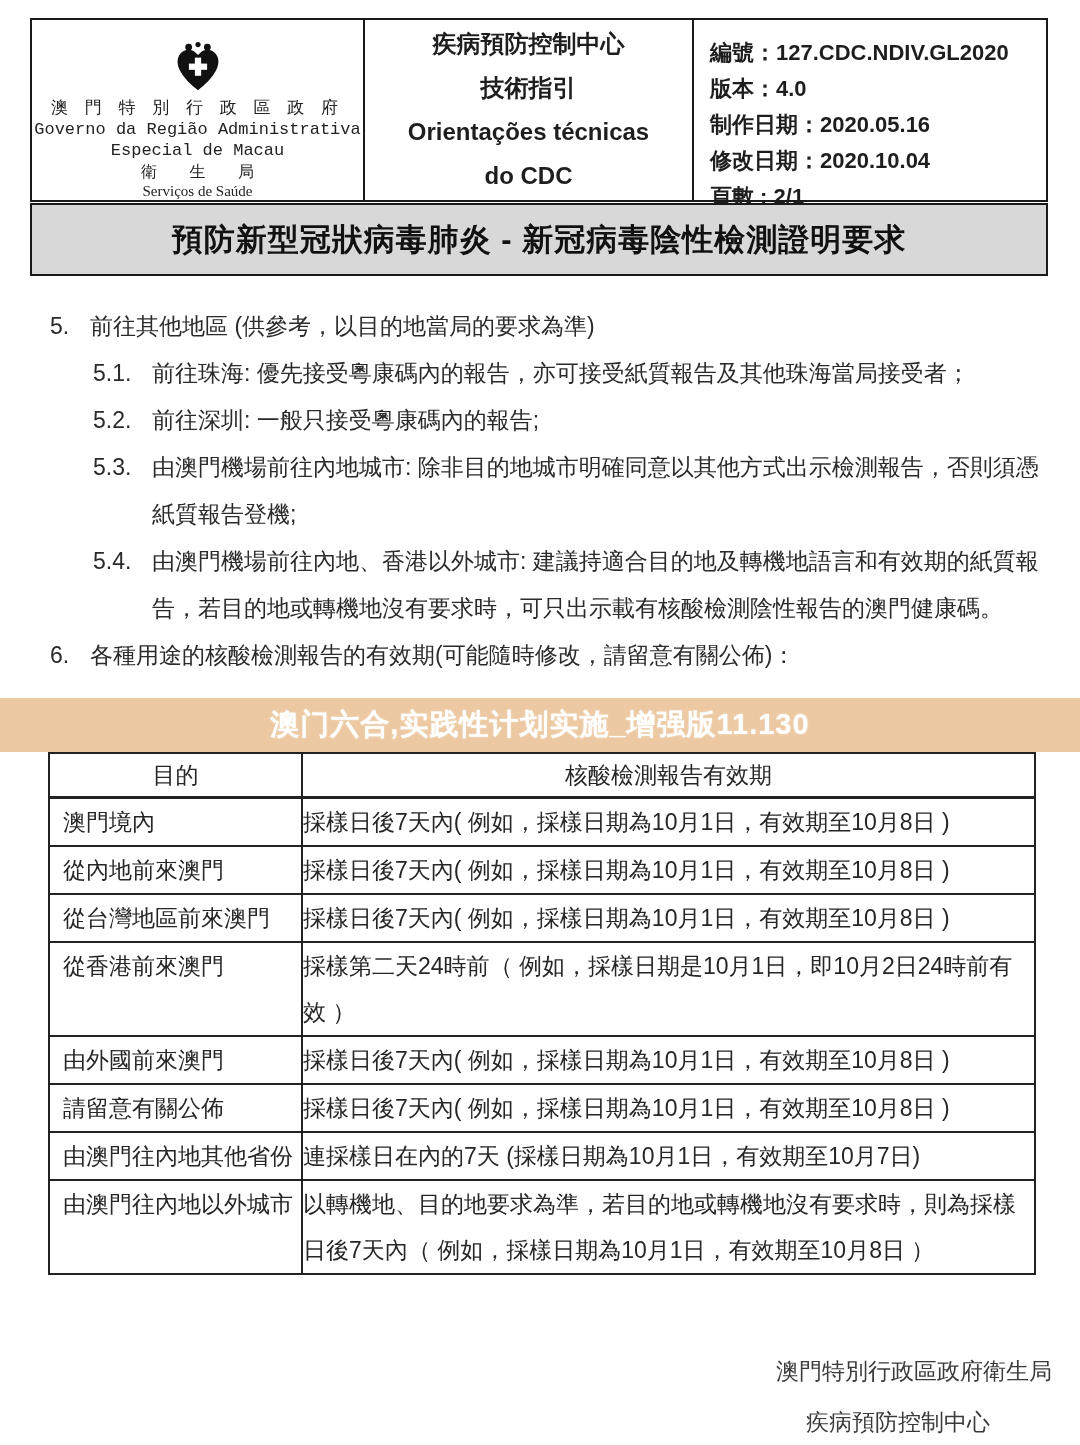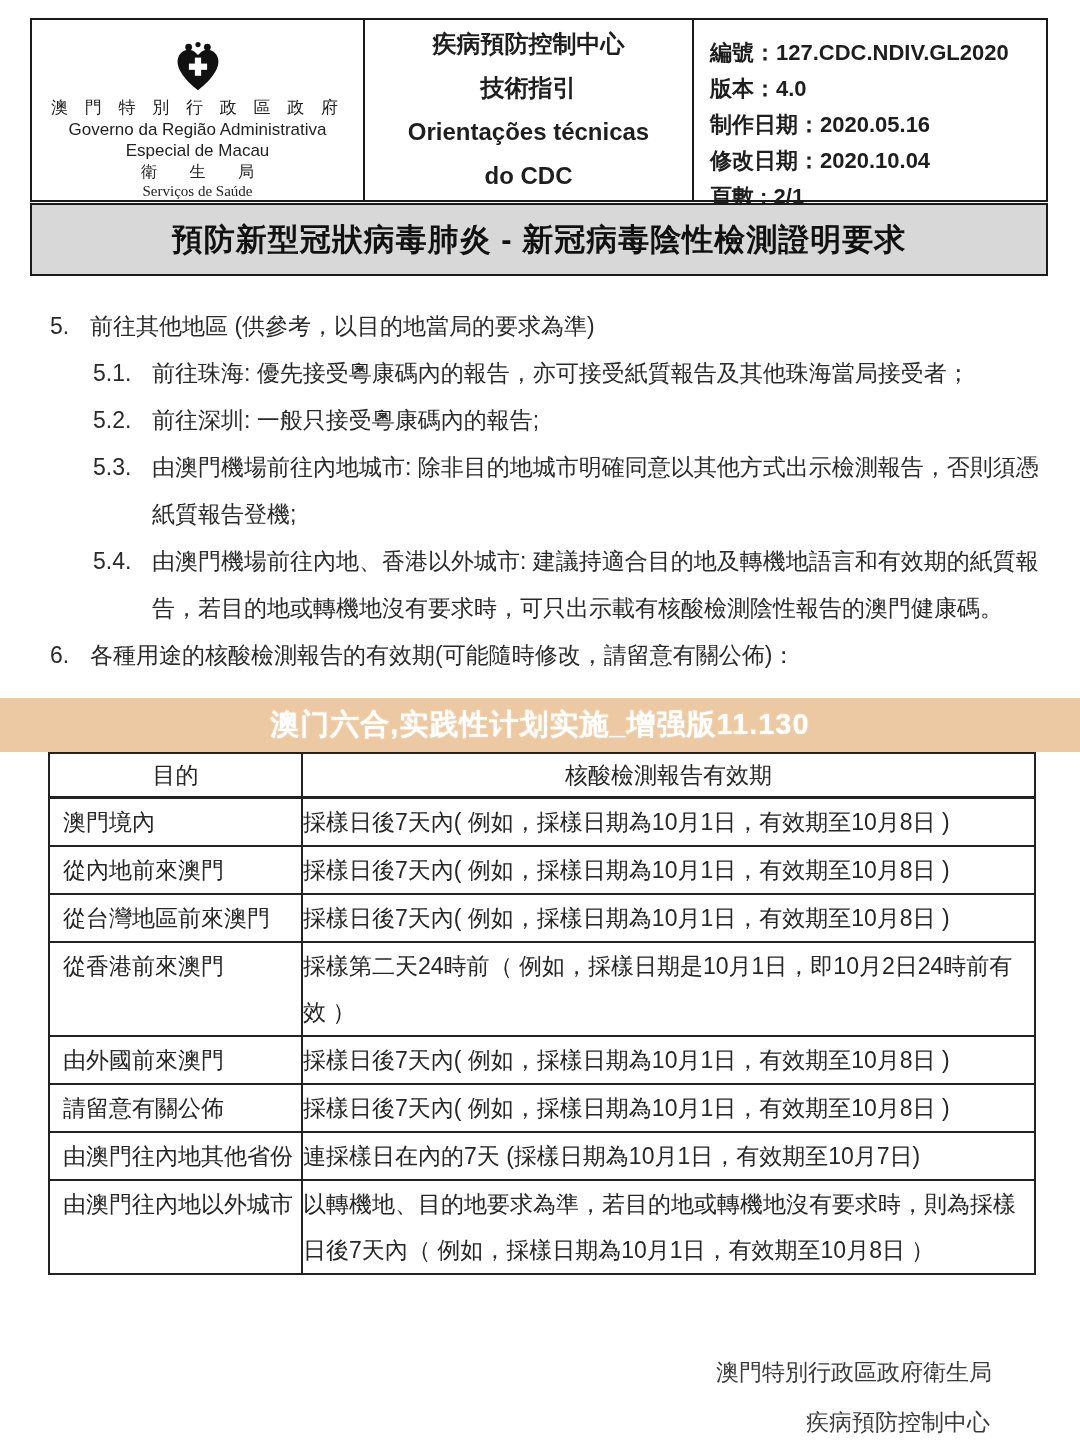--- a/index.html
+++ b/index.html
@@ -30,21 +30,21 @@
     width: 329px; border-right: 2px solid #1a1a1a;
     display: flex; flex-direction: column; align-items: center; justify-content: center;
     text-align: center;
   }
   .hdr-meta-col {
     flex: 1;
     padding: 15px 0 0 16px;
   }
   .logo-svg { width: 92px; height: 80px; }
   .logo-cn   { font-size: 17px; letter-spacing: 6px; color: #222; margin-top: 2px; white-space: nowrap; }
-  .logo-pt   { font-family: Liberation Sans, sans-serif; font-size: 17px; color: #222; line-height: 21px; }
+  .logo-pt   { font-family: Liberation Mono, monospace; font-size: 17px; color: #222; line-height: 21px; }
   .logo-dept { font-size: 16px; letter-spacing: 14px; color: #222; line-height: 21px; text-indent: 14px; }
   .logo-dept-pt { font-family: "Liberation Serif", serif; font-size: 15px; color: #222; line-height: 18px; }
   .hdr-center-col .c-line { font-size: 24px; font-weight: 600; line-height: 44px; color: #1e1e1e; }
   .hdr-meta-col .m-line { font-size: 22px; font-weight: 700; line-height: 36px; color: #1e1e1e; white-space: nowrap; }
 
   
   .title-banner {
     position: absolute; left: 30px; top: 203px;
     width: 1018px; height: 73px;
     background: #d8d8d8;
@@ -99,21 +99,21 @@
   .col-purpose { width: 253px; }
   .validity-table td.purpose { padding-left: 13px; }
   .validity-table td.validity { padding-left: 0; padding-right: 8px; }
   .validity-table tr.single td { height: 46px; }
 
   
   .footer {
     position: absolute; left: 0; top: 1347px; width: 1080px;
     text-align: right; font-size: 23px; color: #3a3a3a;
   }
-  .footer .f1 { padding-right: 88px; line-height: 50px; }
+  .footer .f1 { padding-right: 28px; line-height: 50px; font-family: Liberation Serif, serif; }
   .footer .f2 { padding-right: 90px; line-height: 50px; }
 </style>
 </head>
 <body>
 
 <div class="header-box">
   <div class="hdr-col hdr-logo-col">
     <svg class="logo-svg" viewBox="0 0 100 100" aria-hidden="true">
       <circle cx="32" cy="10" r="6.5" fill="#111"></circle>
       <circle cx="50" cy="5" r="5" fill="#111"></circle>

